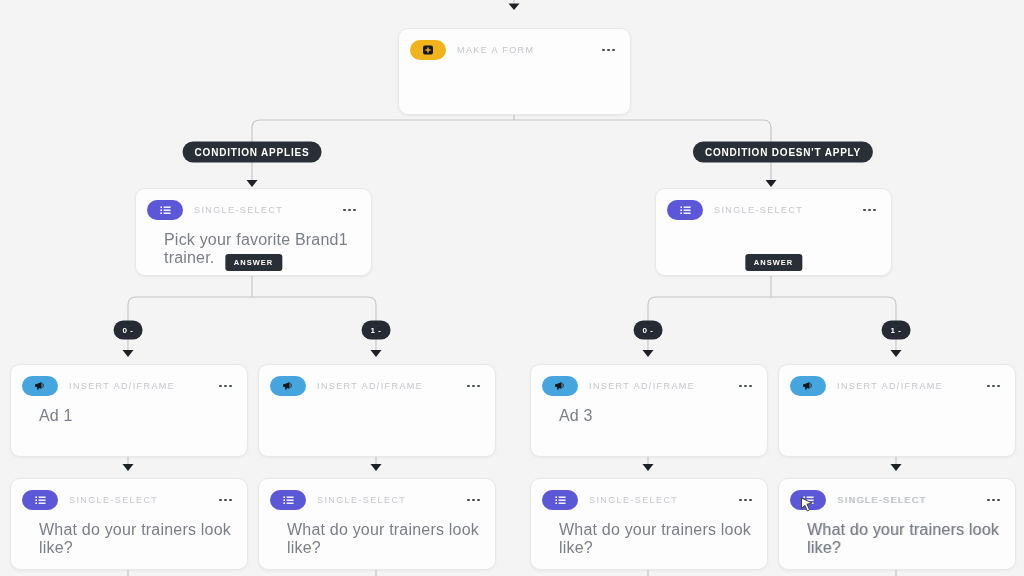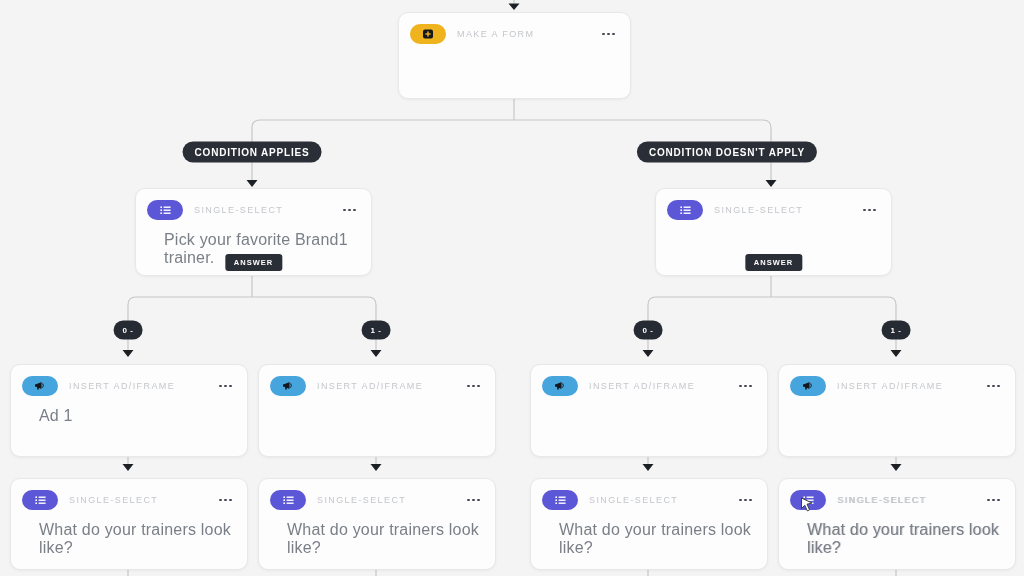--- a/index.html
+++ b/index.html
@@ -61,40 +61,40 @@
       <path d="M370.5 350 H381.5 L376 357 Z"></path>
       <path d="M642.5 350 H653.5 L648 357 Z"></path>
       <path d="M890.5 350 H901.5 L896 357 Z"></path>
       <path d="M122.5 464 H133.5 L128 471 Z"></path>
       <path d="M370.5 464 H381.5 L376 471 Z"></path>
       <path d="M642.5 464 H653.5 L648 471 Z"></path>
       <path d="M890.5 464 H901.5 L896 471 Z"></path>
     </g>
   </svg>
 
-  <div class="card" style="left:398px;top:12px;width:231px;height:85px;">
+  <div class="card" style="left:398px;top:28px;width:231px;height:85px;">
     <div class="card-header">
       <span class="pill" style="background:#eeb31d;">
         <svg width="12" height="12" viewBox="0 0 12 12">
             <rect x="1" y="1.5" width="10" height="9" rx="2" fill="#15191e"></rect>
             <rect x="5.3" y="3.4" width="1.4" height="5.2" fill="#eeb31d"></rect>
             <rect x="3.4" y="5.3" width="5.2" height="1.4" fill="#eeb31d"></rect>
           </svg>
       </span>
       <span class="type-title">MAKE A FORM</span>
       <span class="dots">
           <i></i>
           <i></i>
           <i></i>
         </span>
     </div>
   </div>
 
   <span class="edge-badge" style="left:252px;top:152px;">CONDITION APPLIES</span>
-  <span class="edge-badge" style="left:727px;top:152px;">CONDITION DOESN'T APPLY</span>
+  <span class="edge-badge" style="left:783px;top:152px;">CONDITION DOESN'T APPLY</span>
 
   <div class="card" style="left:135px;top:188px;width:235px;height:86px;">
     <div class="card-header">
       <span class="pill" style="background:#5b57d6;">
         <svg width="13" height="12" viewBox="0 0 13 12">
             <circle cx="2.2" cy="3.2" r="0.9" fill="#fff"></circle>
             <circle cx="2.2" cy="6.2" r="0.9" fill="#fff"></circle>
             <circle cx="2.2" cy="9.2" r="0.9" fill="#fff"></circle>
             <rect x="4.6" y="2.5" width="7" height="1.4" fill="#fff"></rect>
             <rect x="4.6" y="5.5" width="7" height="1.4" fill="#fff"></rect>
@@ -188,20 +188,21 @@
             <path d="M8.6 3.4 Q10 5.5 8.6 7.6" stroke="#15191e" stroke-width="1" fill="none"></path>
           </svg>
       </span>
       <span class="type-title">INSERT AD/IFRAME</span>
       <span class="dots">
           <i></i>
           <i></i>
           <i></i>
         </span>
     </div>
+    <div class="body-text">Ad 3</div>
   </div>
 
   <div class="card" style="left:778px;top:364px;width:236px;height:91px;">
     <div class="card-header">
       <span class="pill" style="background:#47a5de;">
         <svg width="13" height="12" viewBox="0 0 13 12">
             <path d="M1.5 4.5 L7.5 2 V9 L1.5 6.5 Z" fill="#15191e"></path>
             <rect x="1" y="4.3" width="2" height="2.4" rx="1" fill="#15191e"></rect>
             <rect x="3.2" y="6.8" width="1.6" height="3" rx="0.7" fill="#15191e"></rect>
             <path d="M8.6 3.4 Q10 5.5 8.6 7.6" stroke="#15191e" stroke-width="1" fill="none"></path>

